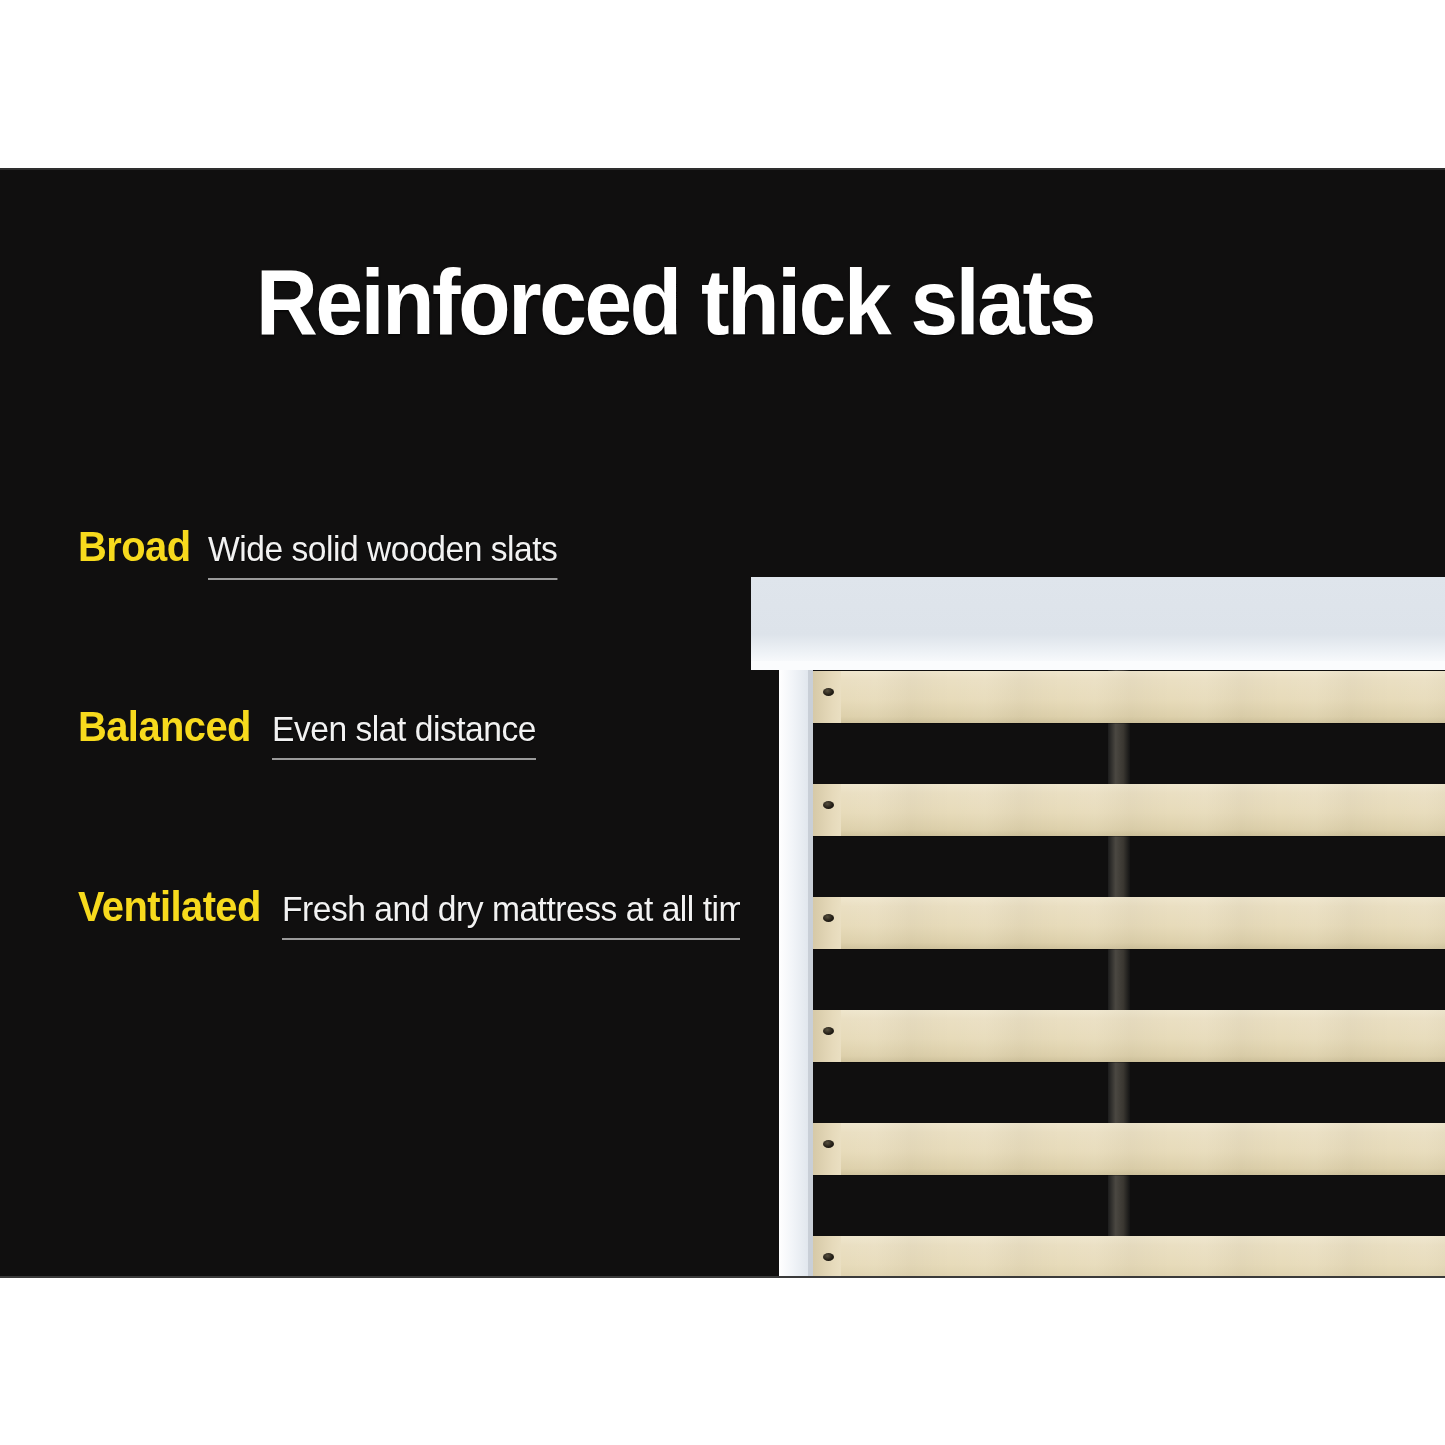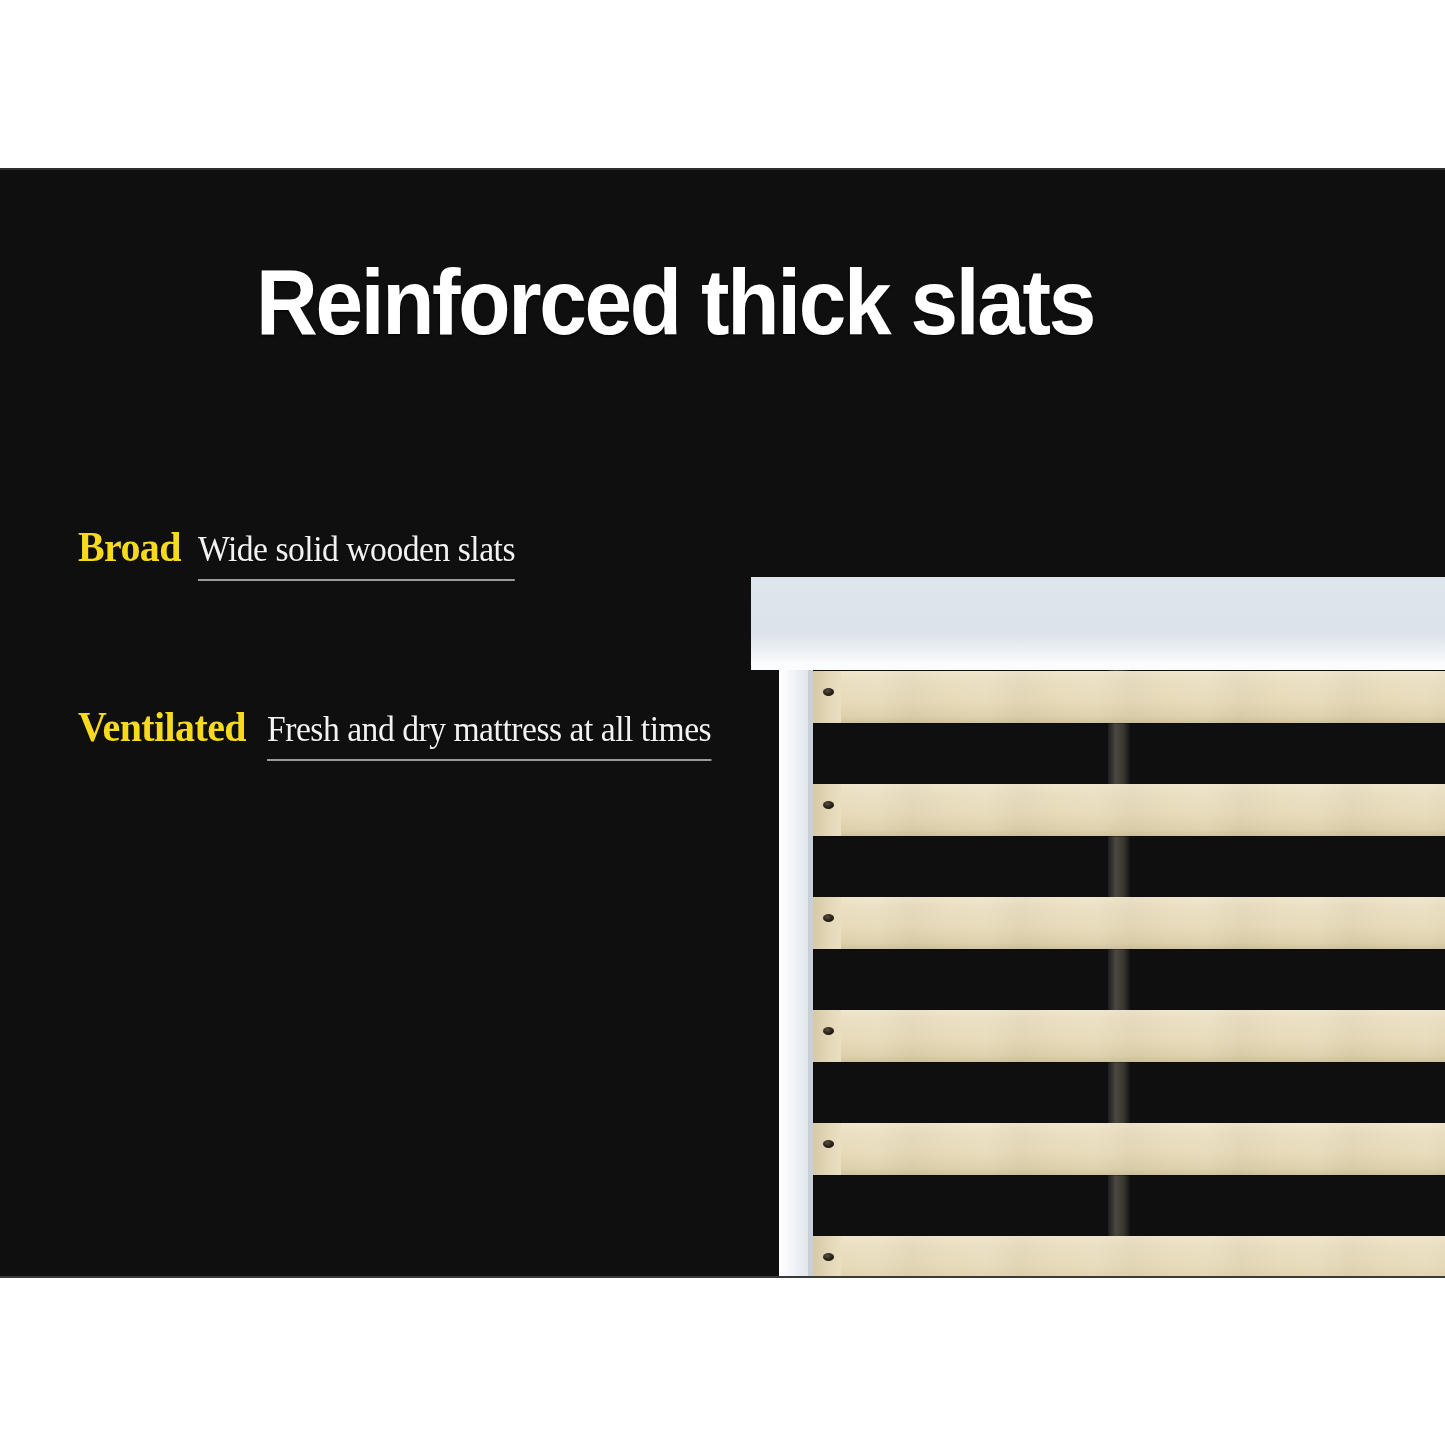--- a/index.html
+++ b/index.html
@@ -51,21 +51,20 @@
     transform-origin:left top;
     white-space:nowrap;
     text-shadow:0 2px 2px rgba(0,0,0,0.6);
   }
 
   
   .features {
     position:absolute;
     left:78px; top:355px;
     width:700px;
-    font-family:Liberation Serif, serif;
   }
   .feature {
     position:relative;
     height:180px;
   }
   .feature-line {
     display:flex;
     align-items:baseline;
     white-space:nowrap;
   }
@@ -206,20 +205,26 @@
 
     <div class="features">
 
       <div class="feature">
         <div class="feature-line">
           <span class="feature-key">Broad</span>
           <span class="feature-desc">Wide solid wooden slats</span>
         </div>
       </div>
 
+      <div class="feature">
+        <div class="feature-line">
+          <span class="feature-key">Balanced</span>
+          <span class="feature-desc">Even slat distance</span>
+        </div>
+      </div>
 
 
       <div class="feature">
         <div class="feature-line">
           <span class="feature-key">Ventilated</span>
           <span class="feature-desc">Fresh and dry mattress at all times</span>
         </div>
       </div>
 
     </div>

